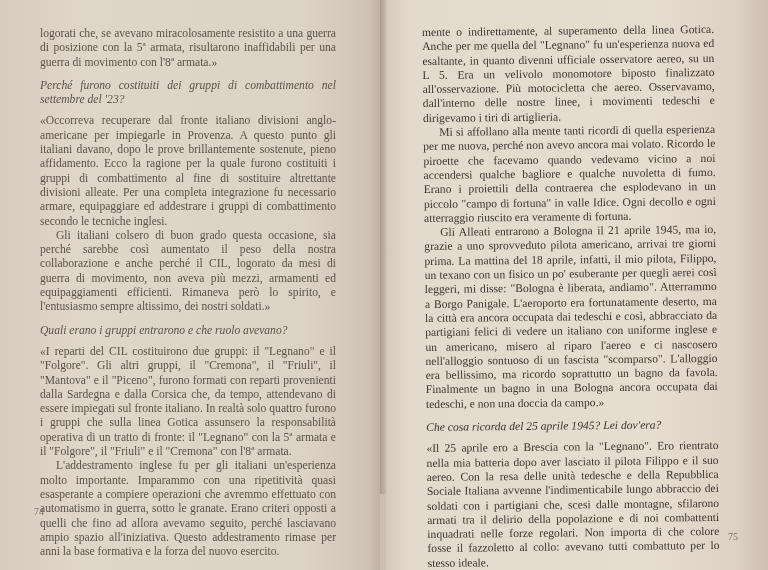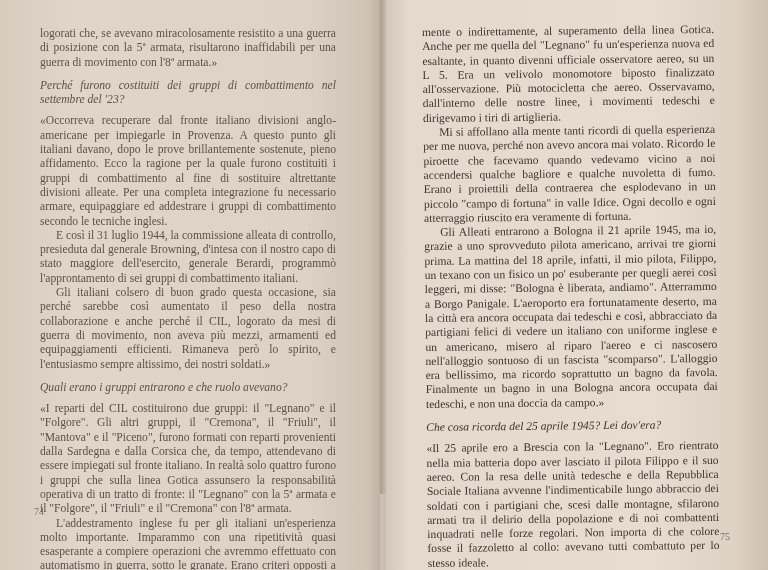--- a/index.html
+++ b/index.html
@@ -24,32 +24,31 @@
     position:absolute; color:#4a423c; font-size:11.6px; line-height:14.3px;
     text-align:justify;
   }
   .page-left .text { left:40px; top:27px; width:296px; color:#5a514a; }
   .page-right .text { left:36px; top:26px; width:292px; color:#3c3430; transform:rotate(-0.6deg); transform-origin:0 0; }
   p { margin:0; }
   p.indent { text-indent:16px; }
   p.q { font-style:italic; margin:9px 0 7px 0; color:inherit; }
   .pnum { position:absolute; font-size:10px; color:#7a7068; }
   .page-left .pnum { left:34px; top:506px;text-align:center; }
-  .page-right .pnum { left:334px; top:531px; }
+  .page-right .pnum { left:342px; top:531px; }
 </style>
 </head>
 <body>
 
 <div class="spread">
   <div class="page page-left">
     <div class="text">
       <p>logorati che, se avevano miracolosamente resistito a una guerra di posizione con la 5ª armata, risultarono inaffidabili per una guerra di movimento con l'8ª armata.»</p>
       <p class="q">Perché furono costituiti dei gruppi di combattimento nel settembre del '23?</p>
       <p>«Occorreva recuperare dal fronte italiano divisioni anglo-americane per impiegarle in Provenza. A questo punto gli italiani davano, dopo le prove brillantemente sostenute, pieno affidamento. Ecco la ragione per la quale furono costituiti i gruppi di combattimento al fine di sostituire altrettante divisioni alleate. Per una completa integrazione fu necessario armare, equipaggiare ed addestrare i gruppi di combattimento secondo le tecniche inglesi.</p>
-      <p class="indent">E così il 31 luglio 1944, la commissione alleata di controllo, presieduta dal generale Browning, d'intesa con il nostro capo di stato maggiore dell'esercito, generale Berardi, programmò l'approntamento di sei gruppi di combattimento italiani.</p>
       <p class="indent">Gli italiani colsero di buon grado questa occasione, sia perché sarebbe così aumentato il peso della nostra collaborazione e anche perché il CIL, logorato da mesi di guerra di movimento, non aveva più mezzi, armamenti ed equipaggiamenti efficienti. Rimaneva però lo spirito, e l'entusiasmo sempre altissimo, dei nostri soldati.»</p>
       <p class="q">Quali erano i gruppi entrarono e che ruolo avevano?</p>
       <p>«I reparti del CIL costituirono due gruppi: il "Legnano" e il "Folgore". Gli altri gruppi, il "Cremona", il "Friuli", il "Mantova" e il "Piceno", furono formati con reparti provenienti dalla Sardegna e dalla Corsica che, da tempo, attendevano di essere impiegati sul fronte italiano. In realtà solo quattro furono i gruppi che sulla linea Gotica assunsero la responsabilità operativa di un tratto di fronte: il "Legnano" con la 5ª armata e il "Folgore", il "Friuli" e il "Cremona" con l'8ª armata.</p>
       <p class="indent">L'addestramento inglese fu per gli italiani un'esperienza molto importante. Imparammo con una ripetitività quasi esasperante a compiere operazioni che avremmo effettuato con automatismo in guerra, sotto le granate. Erano criteri opposti a quelli che fino ad allora avevamo seguito, perché lasciavano ampio spazio all'iniziativa. Questo addestramento rimase per anni la base formativa e la forza del nuovo esercito.</p>
 
     </div>
     <div class="pnum">74</div>
   </div>
   <div class="gutter"></div>
   <div class="page page-right">

